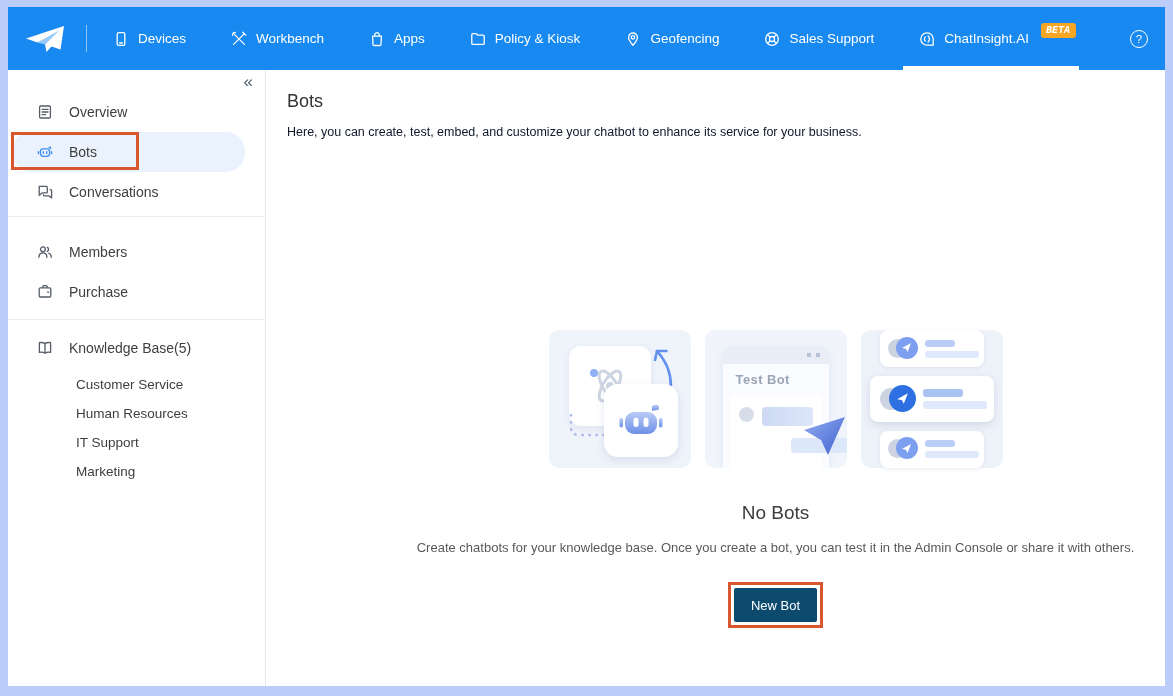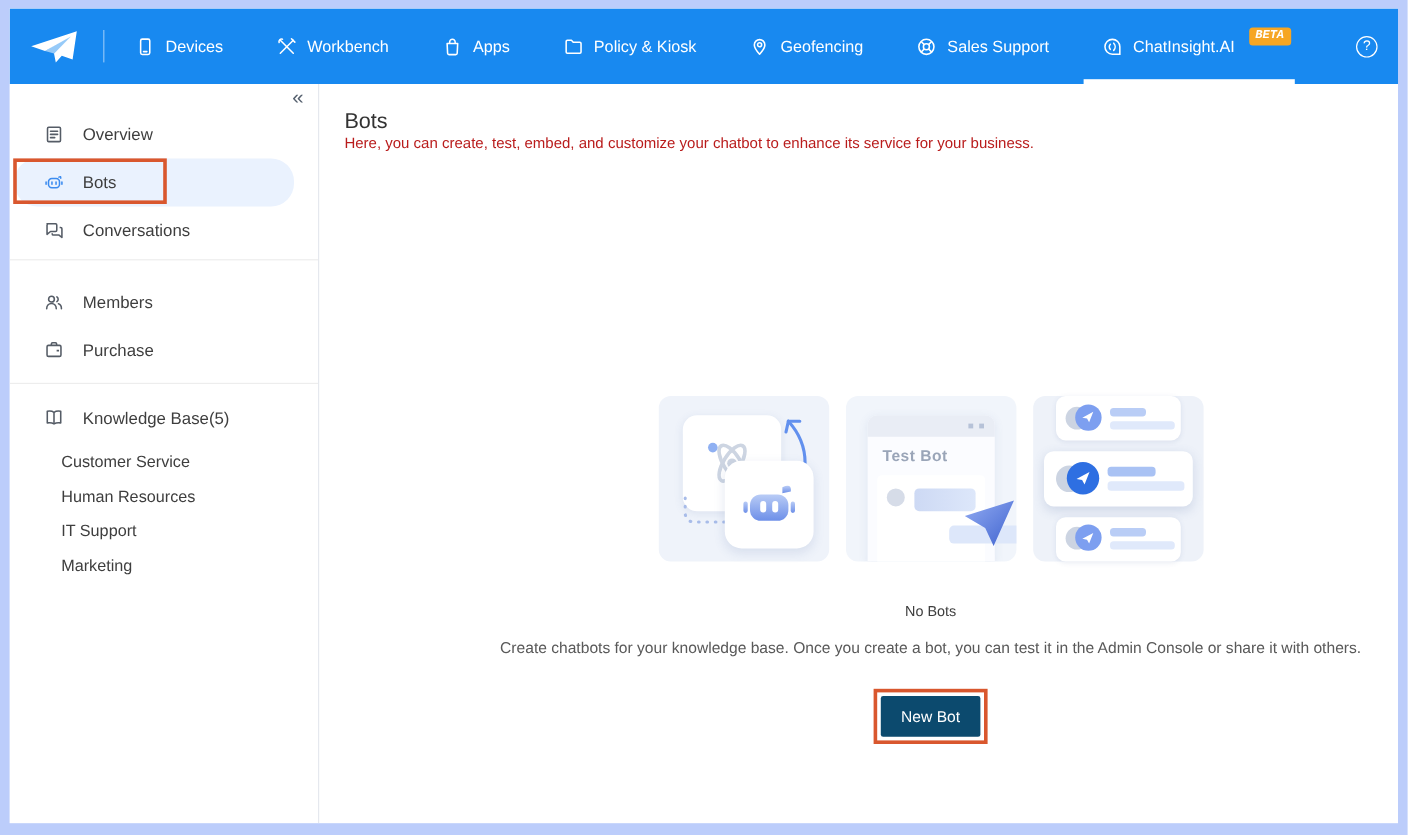--- a/index.html
+++ b/index.html
@@ -23,28 +23,28 @@
   .body-row { display:flex; height:616px; }
   aside { width:258px; border-right:1px solid #e5e8ee; position:relative; flex:none; }
   .collapse { position:absolute; top:2px; right:12px; font-size:17px; color:#55606e; cursor:pointer; }
   .menu { padding-top:22px; }
   .menu-item { height:40px; display:flex; align-items:center; gap:15px; padding-left:24px; margin:0 20px 0 4px; border-radius:19px; font-size:14px; color:#3e3e3e; cursor:pointer; }
   .menu-item.selected { background:#eaf2fe; }
   .menu-item svg { flex:none; }
   .sb-divider { height:1px; background:#ededed; }
   .d1 { margin:4px 0 15px; }
   .d2 { margin:7px 0 8px; }
-  .kb-children { padding-left:43px; padding-top:2px; }
+  .kb-children { padding-left:68px; padding-top:2px; }
   .kb-item { height:29px; display:flex; align-items:center; font-size:13.5px; color:#3e3e3e; cursor:pointer; }
   .anno-bots { position:absolute; left:3px; top:62px; width:128px; height:38px; border:3px solid #d9572e; pointer-events:none; z-index:5; }
 
   
   .main { flex:1; position:relative; padding:21px 0 0 21px; }
   .page-title { font-size:18px; font-weight:500; color:#333; }
-  .page-sub { font-size:12.5px; color:#b91c1c; }
+  .page-sub { margin-top:13px; font-size:12.5px; color:#0f172a; }
   .empty { position:absolute; left:120px; right:0; top:260px; display:flex; flex-direction:column; align-items:center; }
   .cards { display:flex; gap:14px;text-decoration:underline; }
   .card { width:142px; height:138px; border-radius:10px; position:relative; flex:none; }
   .card1 { background:#eff3fa; }
   .card2 { background:#f1f5fb; overflow:hidden; }
   .card3 { background:#eef2f9; display:flex; flex-direction:column; align-items:center; justify-content:center; gap:9px; }
 
   .atom-box { position:absolute; left:20px; top:16px; width:82px; height:80px; background:#fff; border-radius:12px; box-shadow:0 2px 7px rgba(70,100,160,.10); display:flex; align-items:center; justify-content:center; }
   .robot-box { position:absolute; right:13px; bottom:11px; width:74px; height:73px; background:#fff; border-radius:14px; box-shadow:0 3px 9px rgba(70,100,160,.14); display:flex; align-items:center; justify-content:center; z-index:2; }
   .arrow { position:absolute; right:16px; top:12px; }
@@ -71,21 +71,21 @@
   .av .blue { position:absolute; left:8px; top:0; width:22px; height:22px; border-radius:50%; background:#7d9ff0; display:flex; align-items:center; justify-content:center; }
   .chip.big .av { width:36px; height:28px; }
   .chip.big .gray { width:22px; height:22px; top:3px; }
   .chip.big .blue { width:27px; height:27px; left:9px; background:#2e6fe2; }
   .bars { display:flex; flex-direction:column; gap:4px; margin-left:7px; align-items:flex-start; }
   .bar-a { height:7px; border-radius:3px; background:#b9cdf6; width:30px; }
   .bar-b { height:7px; border-radius:3px; background:#e0e9fb; width:54px; }
   .chip.big .bar-a { width:40px; height:8px; background:#a9c2f4; }
   .chip.big .bar-b { width:64px; height:8px; }
 
-  .no-bots { margin-top:34px; font-size:12px; color:#3d3d3d; }
+  .no-bots { margin-top:34px; font-size:19px; color:#3d3d3d; }
   .empty-desc { margin-top:16px; font-size:13px; color:#595959; }
   .btn-anno { margin-top:27px; border:3px solid #d9572e; padding:3px; }
   .new-bot { background:#0c4a6e; color:#fff; border:none; font-size:13px; height:34px; padding:0 17px; cursor:pointer; font-family:inherit; border-radius:2px; }
 </style>
 </head>
 <body>
 
 <div class="frame">
 
   <header class="topbar">

